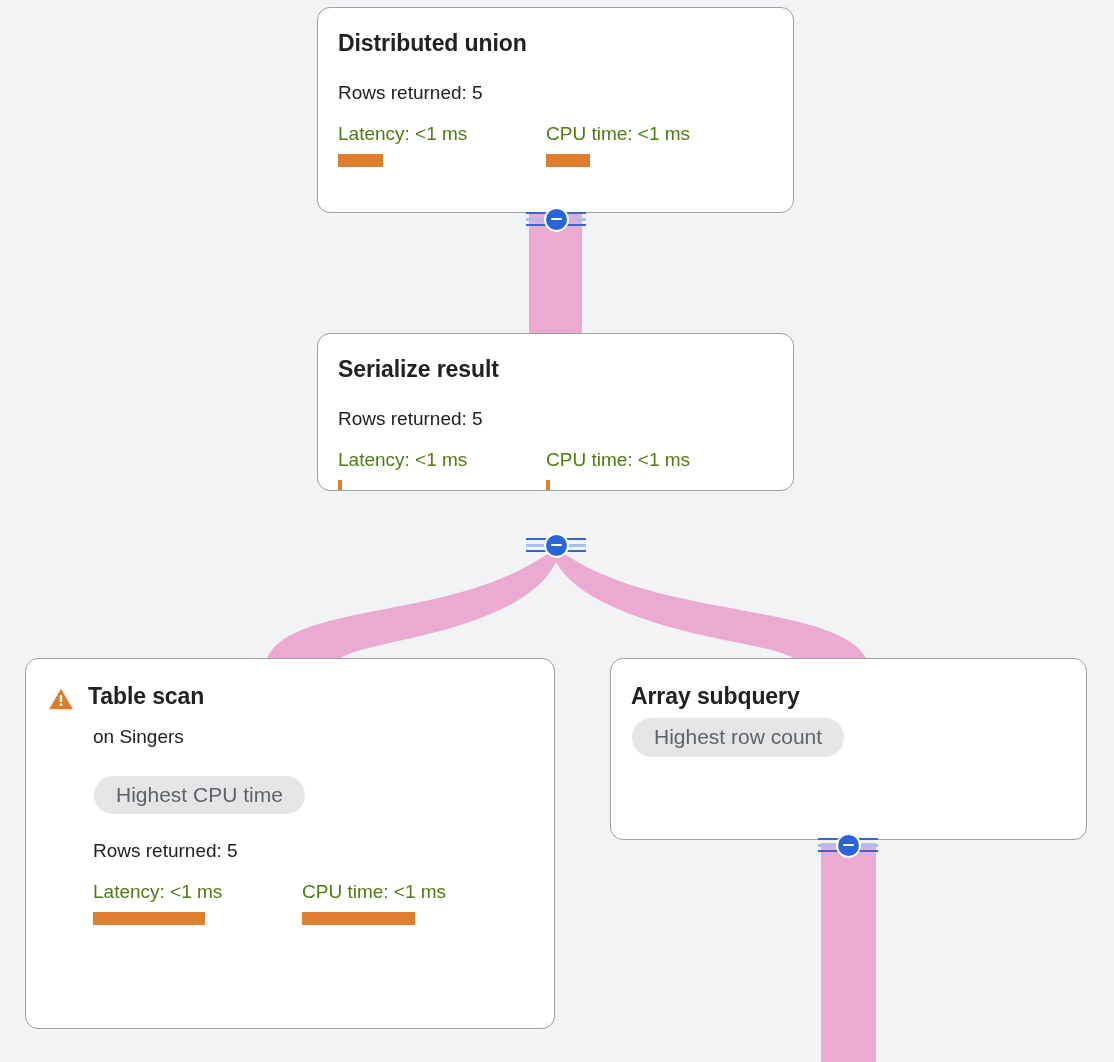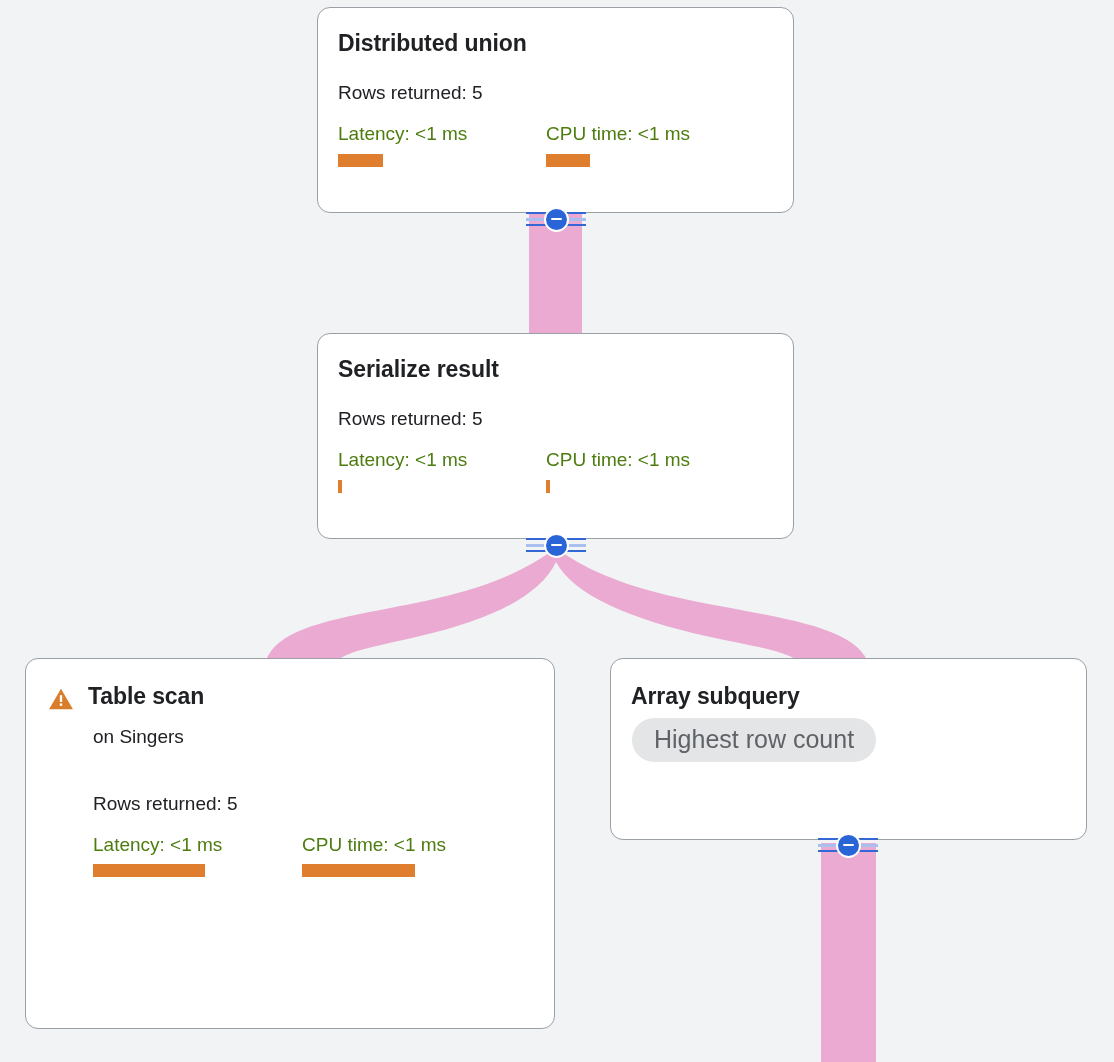--- a/index.html
+++ b/index.html
@@ -84,21 +84,21 @@
     font-size: 19px;
     color: #202124;
     margin-top: 26px;
     line-height: 1.2;
   }
 
   .chip {
     display: inline-block;
     background: #e4e5e6;
     color: #5f6368;
-    font-size: 25px;
+    font-size: 21px;
     border-radius: 999px;
     padding: 6px 22px;
     margin-top: 9px;
     line-height: 1.25;
   }
   .chip-indent {
     margin-left: 1px;
   }
 
   .metrics {
@@ -223,21 +223,21 @@
 
   <div class="collapse-btn" style="left:556px; top:219px;">
     <div class="lines">
       <span class="l1"></span>
         <span class="l2"></span>
         <span class="l3"></span>
     </div>
     <div class="knob"></div>
   </div>
 
-  <div class="node" style="left:317px; top:333px; width:477px; height:206px;justify-content:center;">
+  <div class="node" style="left:317px; top:333px; width:477px; height:158px;justify-content:center;">
     <div class="node-body">
       <div class="title-row">
         <div class="node-title">Serialize result</div>
       </div>
       <div class="rows-line">Rows returned: 5</div>
       <div class="metrics">
         <div class="metric" style="width:208px;">
           <div class="metric-label">Latency: &lt;1 ms</div>
           <div class="metric-bar" style="width:4px;"></div>
         </div>
@@ -265,20 +265,21 @@
         <svg class="warn-icon" viewBox="0 0 24 24">
           <path d="M12 2.5 L23 21.5 L1 21.5 Z" fill="#d97c2b"></path>
           <rect x="10.9" y="8.5" width="2.2" height="6.2" fill="#ffffff"></rect>
           <rect x="10.9" y="16.1" width="2.2" height="2.2" fill="#ffffff"></rect>
         </svg>
         <div class="node-title">Table scan</div>
       </div>
       <div class="sub-line" style="margin-left:45px;">on Singers</div>
       <div style="margin-left:45px;">
         <br>
+        <div class="chip chip-indent">Highest CPU time</div>
       </div>
       <div class="rows-line" style="margin-left:45px;">Rows returned: 5</div>
       <div class="metrics" style="margin-left:45px;">
         <div class="metric" style="width:209px;">
           <div class="metric-label">Latency: &lt;1 ms</div>
           <div class="metric-bar" style="width:112px;"></div>
         </div>
         <div class="metric">
           <div class="metric-label">CPU time: &lt;1 ms</div>
           <div class="metric-bar" style="width:113px;"></div>

